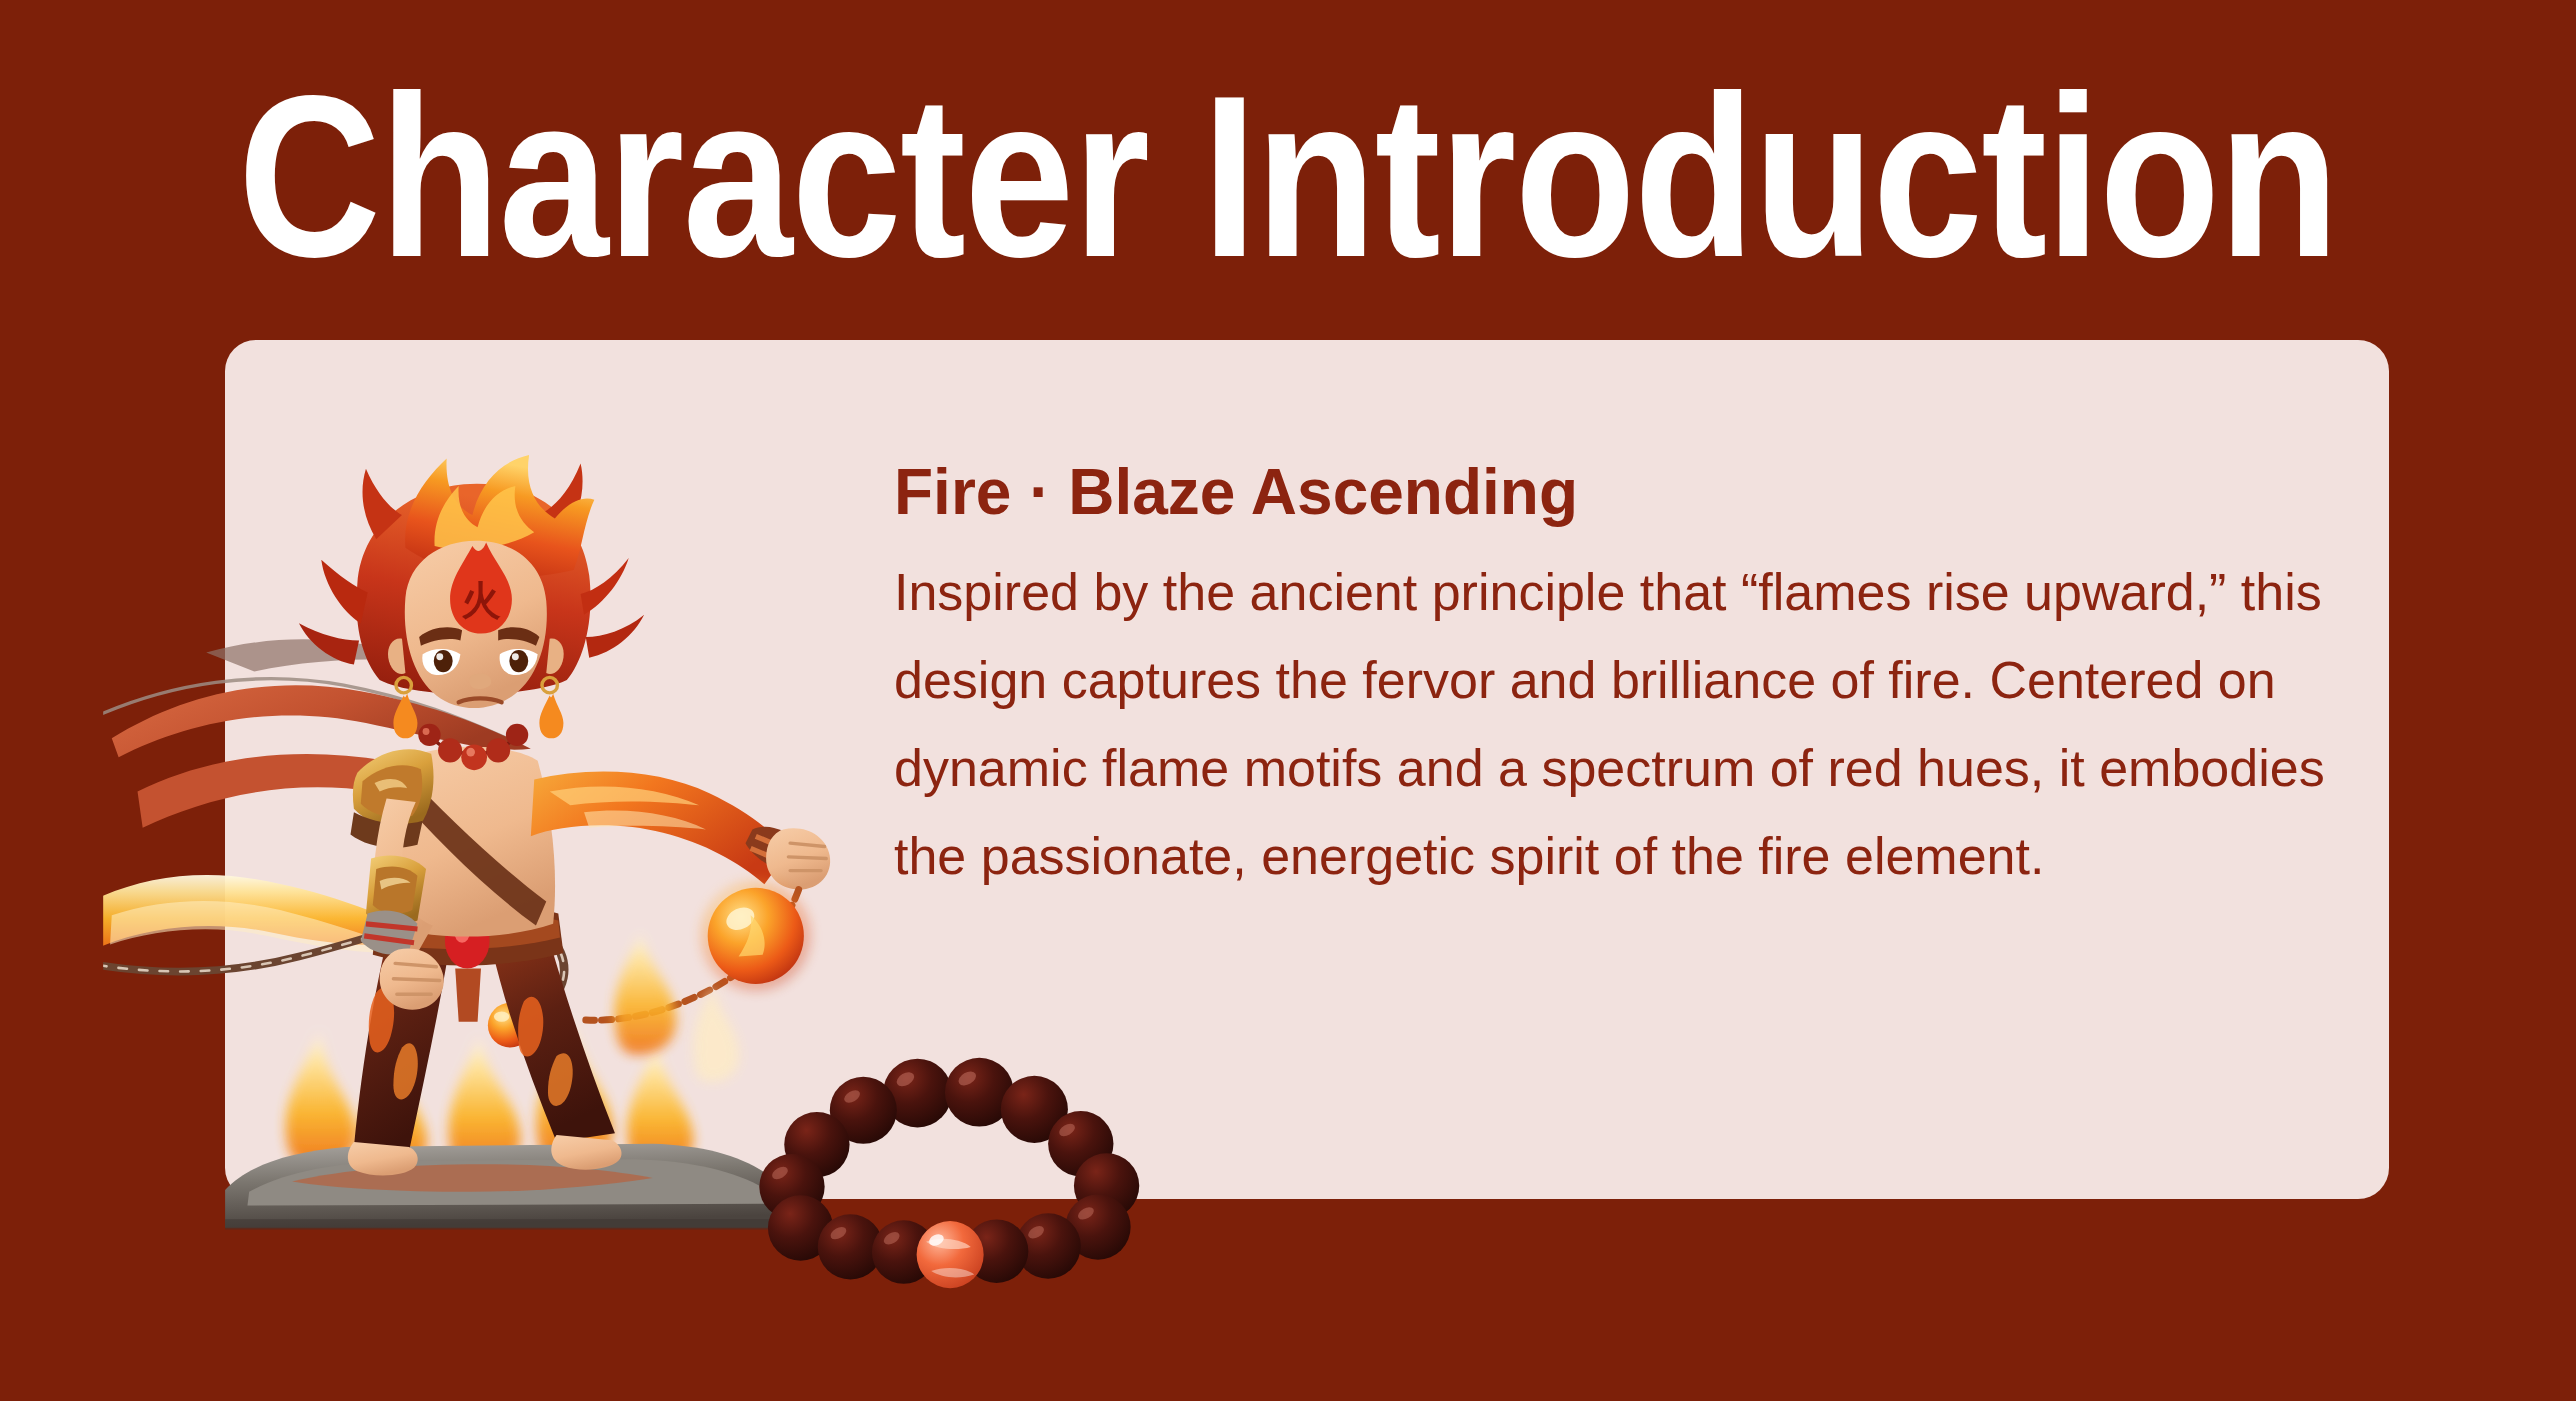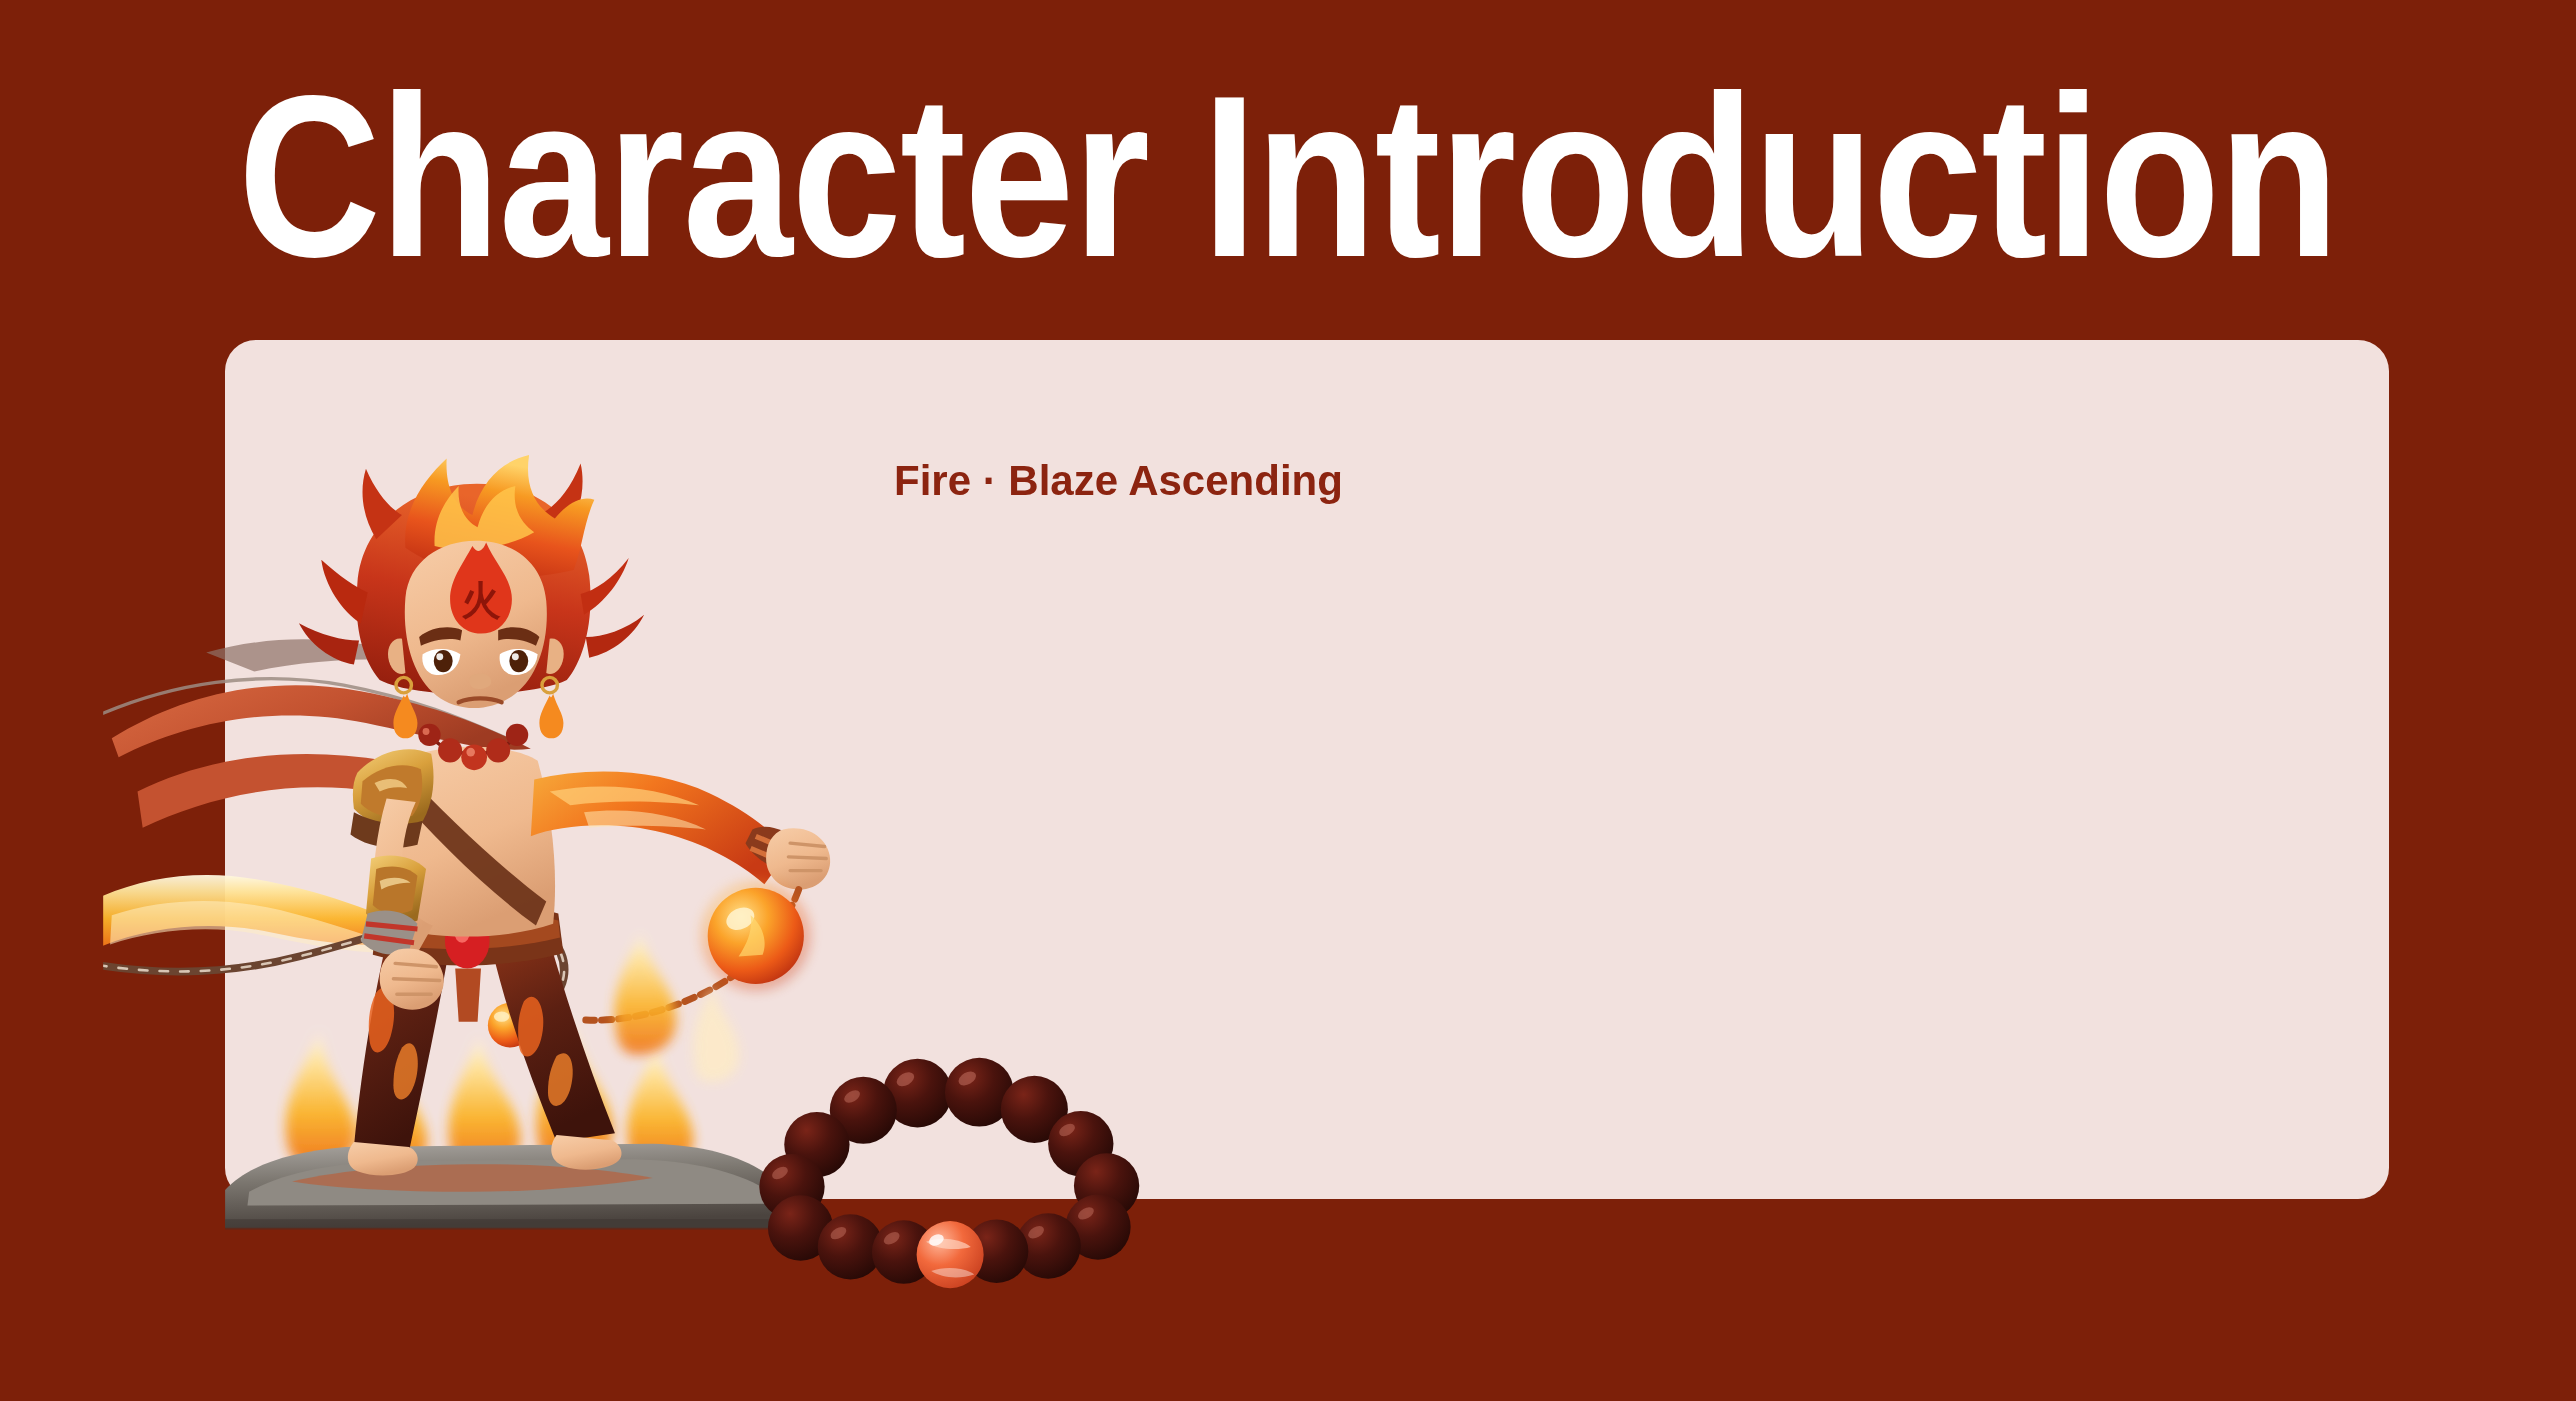--- a/index.html
+++ b/index.html
@@ -46,21 +46,21 @@
   
   #text-column {
     position: absolute;
     left: 894px;
     top: 459px;
     width: 1485px;
   }
   #character-subtitle {
     color: #8C2410;
     font-weight: 700;
-    font-size: 42px;
+    font-size: 64px;
     line-height: 1.04;
     letter-spacing: 0px;
     white-space: nowrap;
   }
   #character-description {
     color: #8C2410;
     font-weight: 400;
     font-size: 52px;
     line-height: 88px;
     margin-top: 22px;
@@ -421,14 +421,15 @@
       <ellipse cx="104" cy="206" rx="10" ry="6" fill="#C07060" opacity="0.5" transform="rotate(-30 104 206)"></ellipse>
       <ellipse cx="166" cy="212" rx="10" ry="6" fill="#C07060" opacity="0.5" transform="rotate(-30 166 212)"></ellipse>
       <ellipse cx="334" cy="205" rx="10" ry="6" fill="#C07060" opacity="0.5" transform="rotate(-30 334 205)"></ellipse>
       <ellipse cx="392" cy="183" rx="10" ry="6" fill="#C07060" opacity="0.5" transform="rotate(-30 392 183)"></ellipse>
     </g>
   </svg>
 </div>
 
 <div id="text-column">
   <div id="character-subtitle">Fire · Blaze Ascending</div>
+  <div id="character-description">Inspired by the ancient principle that “flames rise upward,” this design captures the fervor and brilliance of fire. Centered on dynamic flame motifs and a spectrum of red hues, it embodies the passionate, energetic spirit of the fire element.</div>
 </div>
 
 
 </body></html>

